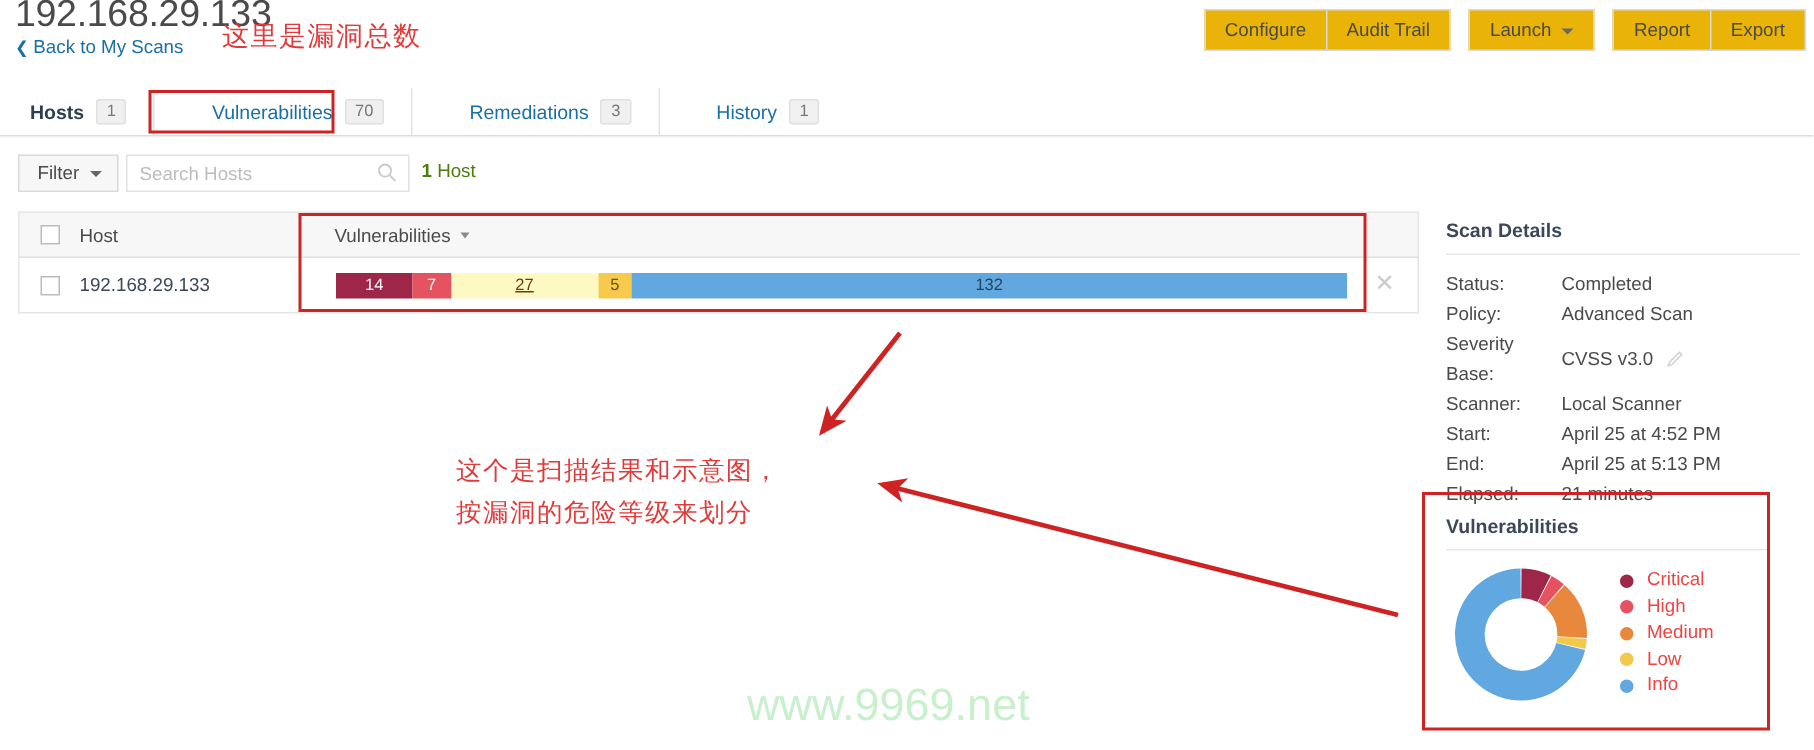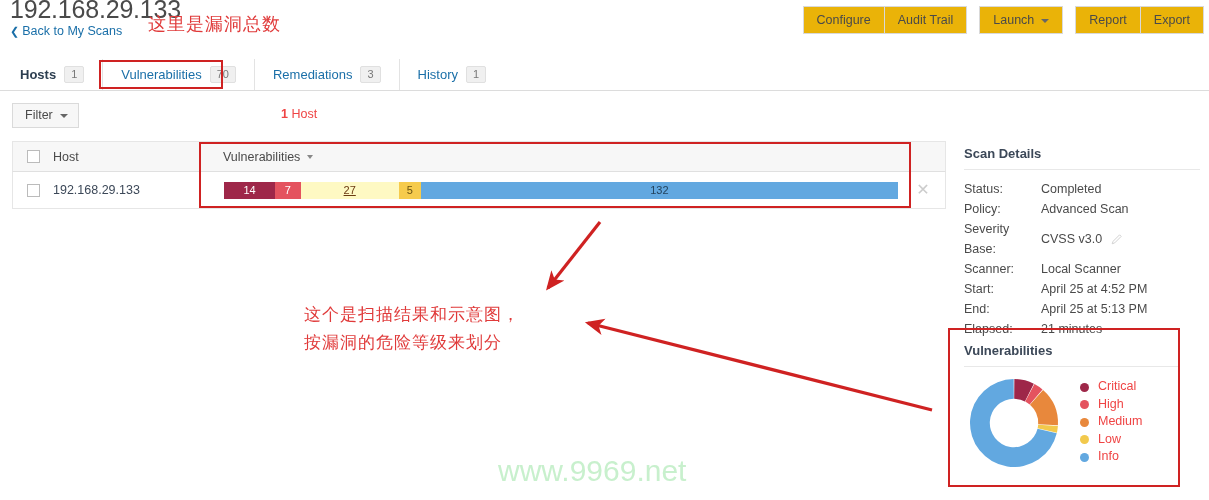--- a/index.html
+++ b/index.html
@@ -83,20 +83,21 @@
     width: 1209px;
     height: 32px;
     border-bottom: 1px solid #dcdcdc;
   }
   .tabs {
     position: absolute;
     left: 10px; top: 0;
     display: flex;
     align-items: flex-end;
     height: 32px;
+    gap: 20px;
   }
   .tab {
     display: flex;
     align-items: center;
     padding: 0 18px;
     height: 31px;
     font-size: 13px;
     color: #1a6fa8;
     border-right: 1px solid #e3e3e3;
     cursor: pointer;
@@ -175,21 +176,21 @@
   .search-input::placeholder { color: #bdbdbd; }
   .search-icon {
     position: absolute;
     right: 7px; top: 4px;
     width: 14px; height: 14px;
   }
   .host-count {
     position: absolute;
     left: 281px; top: 7px;
     font-size: 12.5px;
-    color: #ef4444;
+    color: #4d7c0f;
   }
   .host-count b { font-weight: bold; }
 
   
   .table {
     position: absolute;
     left: 12px; top: 141px;
     width: 934px;
   }
   .thead {
@@ -446,20 +447,27 @@
       <span class="count">1</span>
     </div>
   </div>
 </div>
 <div class="hl-tab-box"></div>
 
 <div class="filterbar">
   <div class="filter-btn">
     <span>Filter</span>
       <span class="caret-down"></span>
+  </div>
+  <div class="search-wrap">
+    <input class="search-input" type="text" placeholder="Search Hosts" style="">
+    <svg class="search-icon" viewBox="0 0 16 16">
+      <circle cx="6.5" cy="6.5" r="4.6" fill="none" stroke="#c9c9c9" stroke-width="1.4"></circle>
+      <line x1="10" y1="10" x2="14.3" y2="14.3" stroke="#c9c9c9" stroke-width="1.4"></line>
+    </svg>
   </div>
   <div class="host-count">
     <b>1</b><span> Host</span>
   </div>
 </div>
 
 <div class="table">
   <div class="thead">
     <div class="col-check">
       <span class="chk"></span>

